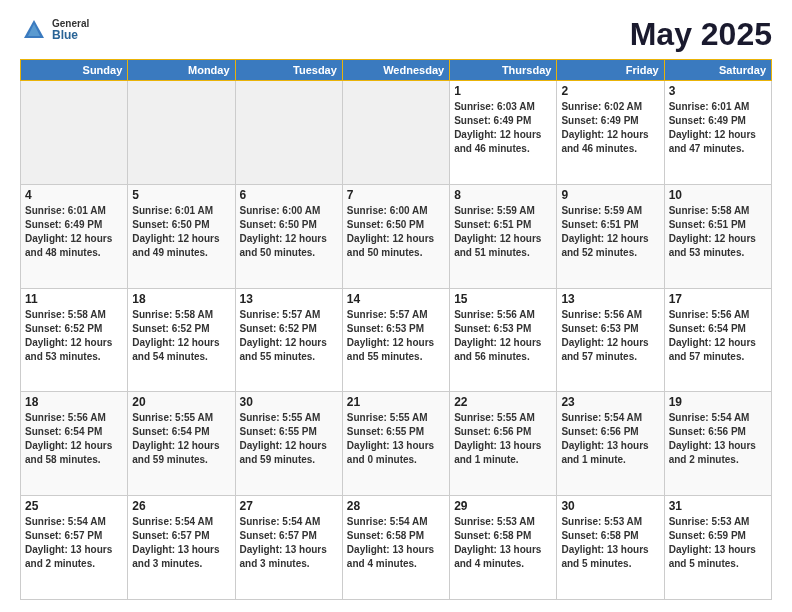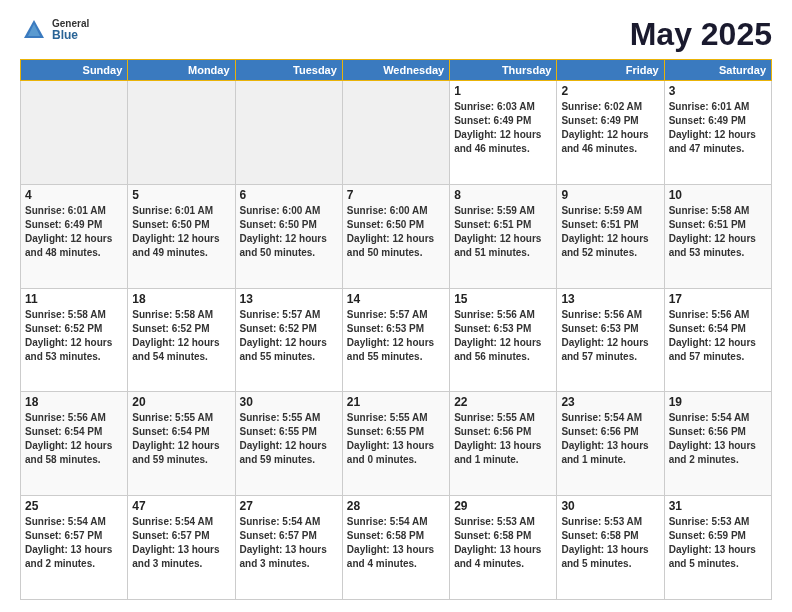--- a/index.html
+++ b/index.html
@@ -326,21 +326,21 @@
         </tr>
         <tr class="row-bg-white">
           <td>
             <span class="day-num">25</span>
             <div class="day-info" style="white-space: pre-line;">Sunrise: 5:54 AM
 Sunset: 6:57 PM
 Daylight: 13 hours
 and 2 minutes.</div>
           </td>
           <td>
-            <span class="day-num">47</span>
+            <span class="day-num">26</span>
             <div class="day-info" style="white-space: pre-line;">Sunrise: 5:54 AM
 Sunset: 6:57 PM
 Daylight: 13 hours
 and 3 minutes.</div>
           </td>
           <td>
             <span class="day-num">27</span>
             <div class="day-info" style="white-space: pre-line;">Sunrise: 5:54 AM
 Sunset: 6:57 PM
 Daylight: 13 hours

